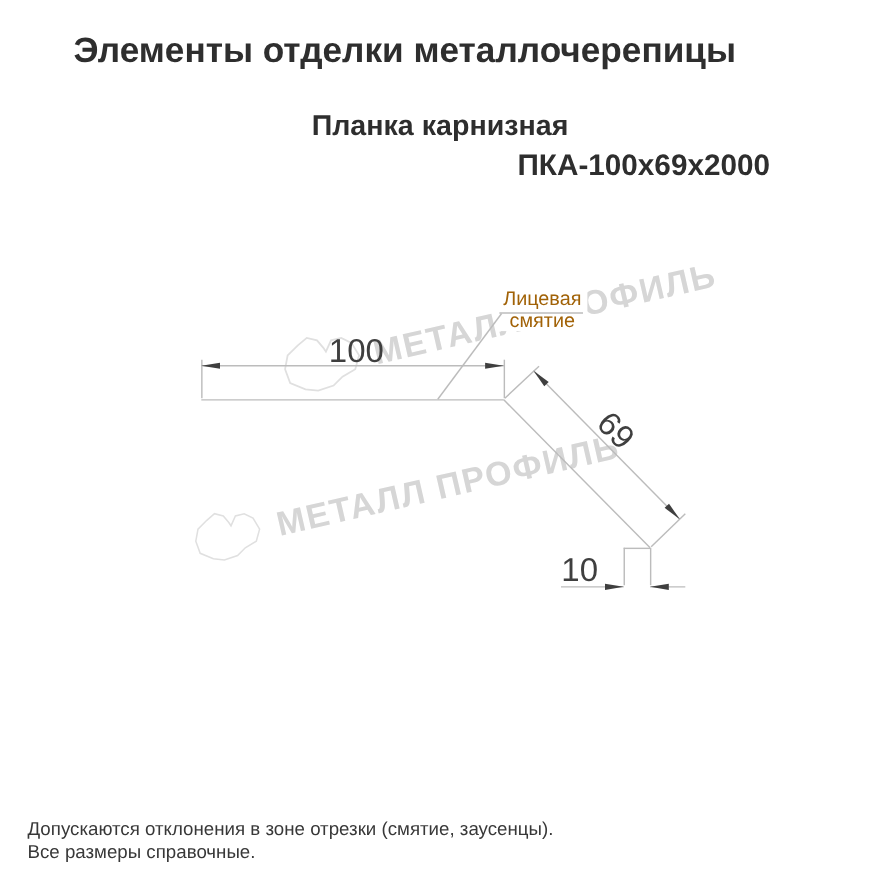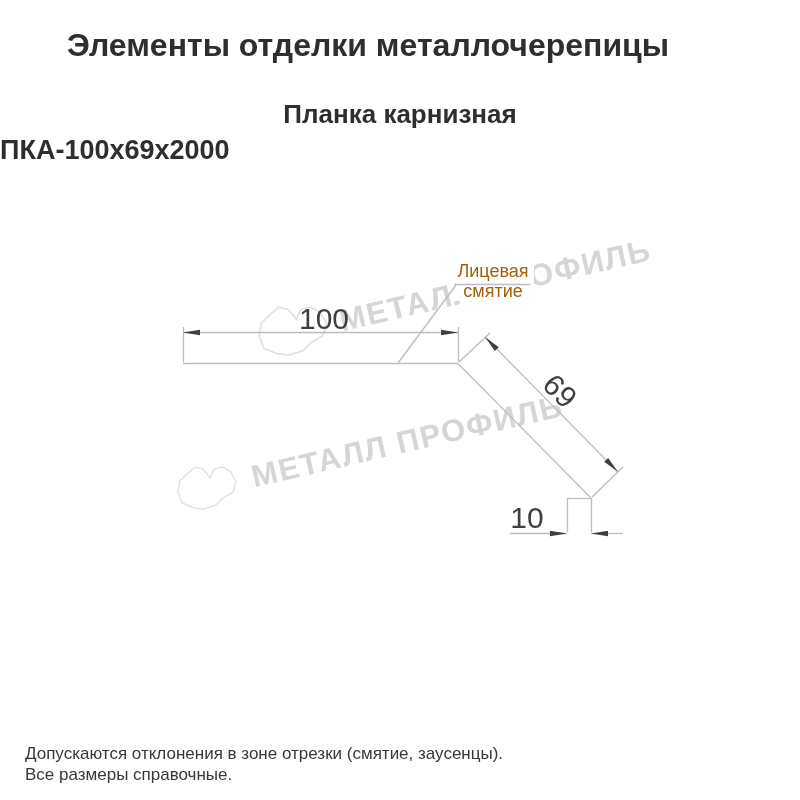--- a/index.html
+++ b/index.html
@@ -32,21 +32,21 @@
   
   .title{
     position:absolute;left:0;top:31px;width:736px;text-align:center;z-index:4;
     font-size:32px;font-weight:bold;color:#2e2e2e;line-height:28px;
   }
   .subtitle1{
     position:absolute;left:0;top:101px;width:800px;text-align:center;z-index:4;
     font-size:26px;font-weight:bold;color:#2e2e2e;line-height:26px;
   }
   .subtitle2{
-    position:absolute;left:0;top:137px;width:700px;text-align:left;z-index:4;
+    position:absolute;left:0;top:137px;width:700px;text-align:right;z-index:4;
     font-size:27px;font-weight:bold;color:#2e2e2e;line-height:27px;
   }
   .footer{
     position:absolute;left:25px;top:743px;z-index:4;
     font-size:17px;line-height:21px;color:#383838;
   }
 </style>
 </head>
 <body>
 

